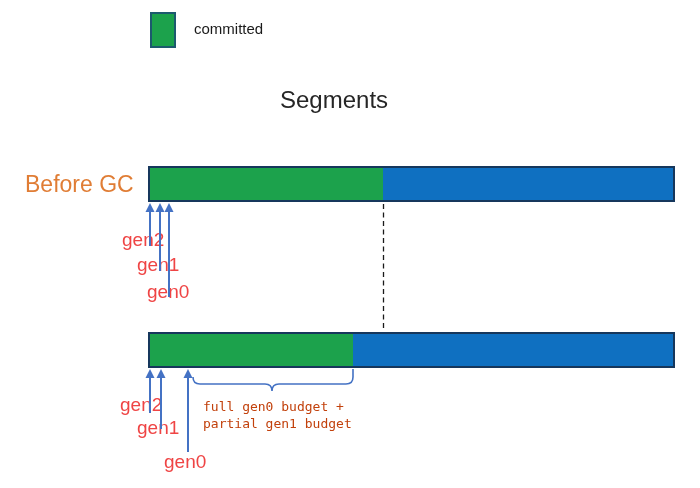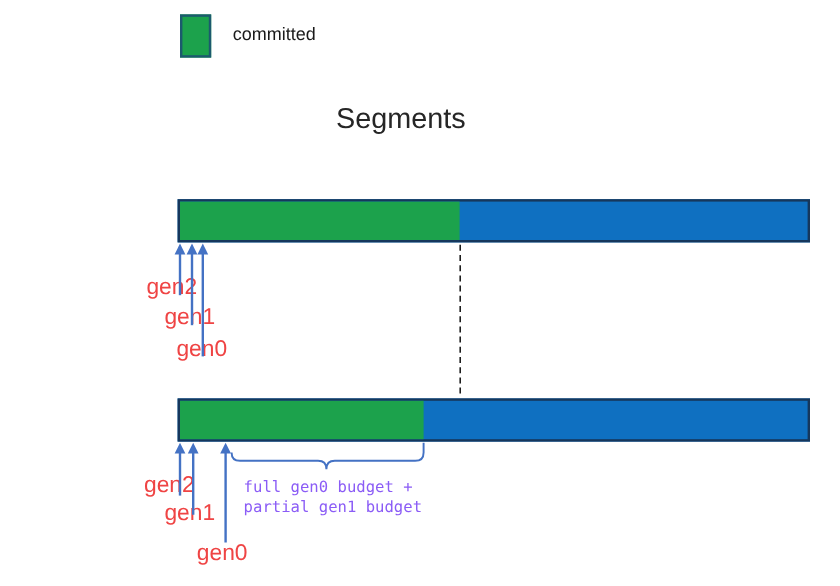--- a/index.html
+++ b/index.html
@@ -43,40 +43,41 @@
     height:100%;background:#1ca24c;
   }
   
   .gen-label{
     position:absolute;font-size:19px;color:#ef4444;
   }
   
   .annotation{
     position:absolute;left:203px;
     font-family:"DejaVu Sans Mono","Liberation Mono",monospace;
-    font-size:13px;color:#8b5cf6;white-space:pre;
+    font-size:13px;color:#c2410c;white-space:pre;
   }
   .annotation.l1{top:399px;}
   .annotation.l2{top:416px;}
   
   #overlay{
     position:absolute;left:0;top:0;width:700px;height:488px;
     pointer-events:none;
   }
 </style>
 </head>
 <body>
 
 <div id="canvas">
 
   <div class="legend-swatch"></div>
   <div class="legend-label">committed</div>
 
   <div class="diagram-title">Segments</div>
 
+  <div class="row-label before">Before GC</div>
   <div class="bar before">
     <div class="bar-committed" style="width: 233px;"></div>
   </div>
   <div class="gen-label" style="left:122px;top:229px;">gen2</div>
   <div class="gen-label" style="left:137px;top:254px;">gen1</div>
   <div class="gen-label" style="left:147px;top:281px;">gen0</div>
 
   <div class="bar after">
     <div class="bar-committed" style="width: 203px;"></div>
   </div>

